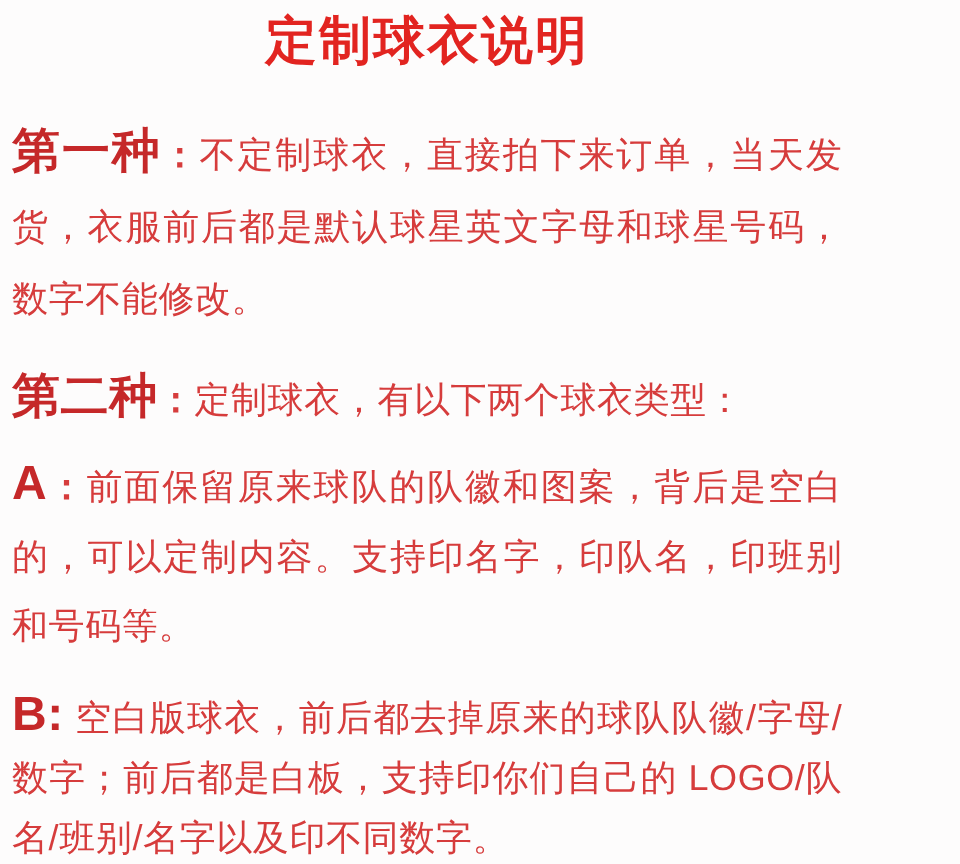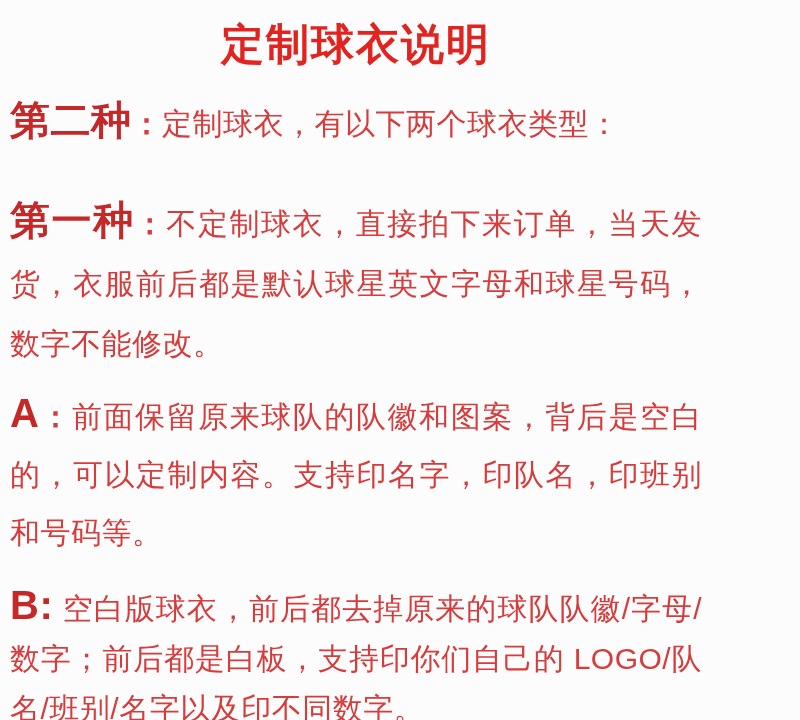--- a/index.html
+++ b/index.html
@@ -8,21 +8,21 @@
     width: 800px;
     background: var(--background, #fdfcfc);
     font-family: "Liberation Sans", "DejaVu Sans", sans-serif;
   }
 
   .page {
     position: relative;
     width: 712px;
     height: 720px;
     background: var(--background, #fdfcfc);
-    padding: 10px 10px;
+    padding: 0 10px;
     overflow: hidden;
   }
 
   .title {
     margin-top: 8px;
     text-align: center;
     font-size: 43px;
     line-height: 52px;
     font-weight: bold;
     letter-spacing: 2px;
@@ -65,23 +65,23 @@
     font-weight: bold;
   }
 </style>
 </head>
 <body>
 
 <div class="page">
 
   <h1 class="title">定制球衣说明</h1>
 
+  <p class="para sec-1"><span class="lead">第一种</span><span class="sep">：</span><span>不定制球衣，直接拍下来订单，当天发货，衣服前后都是默认球星英文字母和球星号码，数字不能修改。</span></p>
+
   <p class="para sec-2"><span class="lead">第二种</span><span class="sep">：</span><span>定制球衣，有以下两个球衣类型：</span></p>
-
-  <p class="para sec-1"><span class="lead">第一种</span><span class="sep">：</span><span>不定制球衣，直接拍下来订单，当天发货，衣服前后都是默认球星英文字母和球星号码，数字不能修改。</span></p>
 
   <p class="para sec-a"><span class="lead">A</span><span class="sep">：</span><span>前面保留原来球队的队徽和图案，背后是空白的，可以定制内容。支持印名字，印队名，印班别和号码等。</span></p>
 
   <p class="para sec-b"><span class="lead">B:</span><span class="sep"> </span><span>空白版球衣，前后都去掉原来的球队队徽/字母/数字；前后都是白板，支持印你们自己的 LOGO/队名/班别/名字以及印不同数字。</span></p>
 
   <p class="note"><span class="lead">备注：</span><span>定制球衣需要收一点印刷费用，印刷内容不同，印刷费用不同，麻烦把前后印刷内容发给客服，核算最准确价格。</span></p>
 
 </div>
 
 </body></html>

